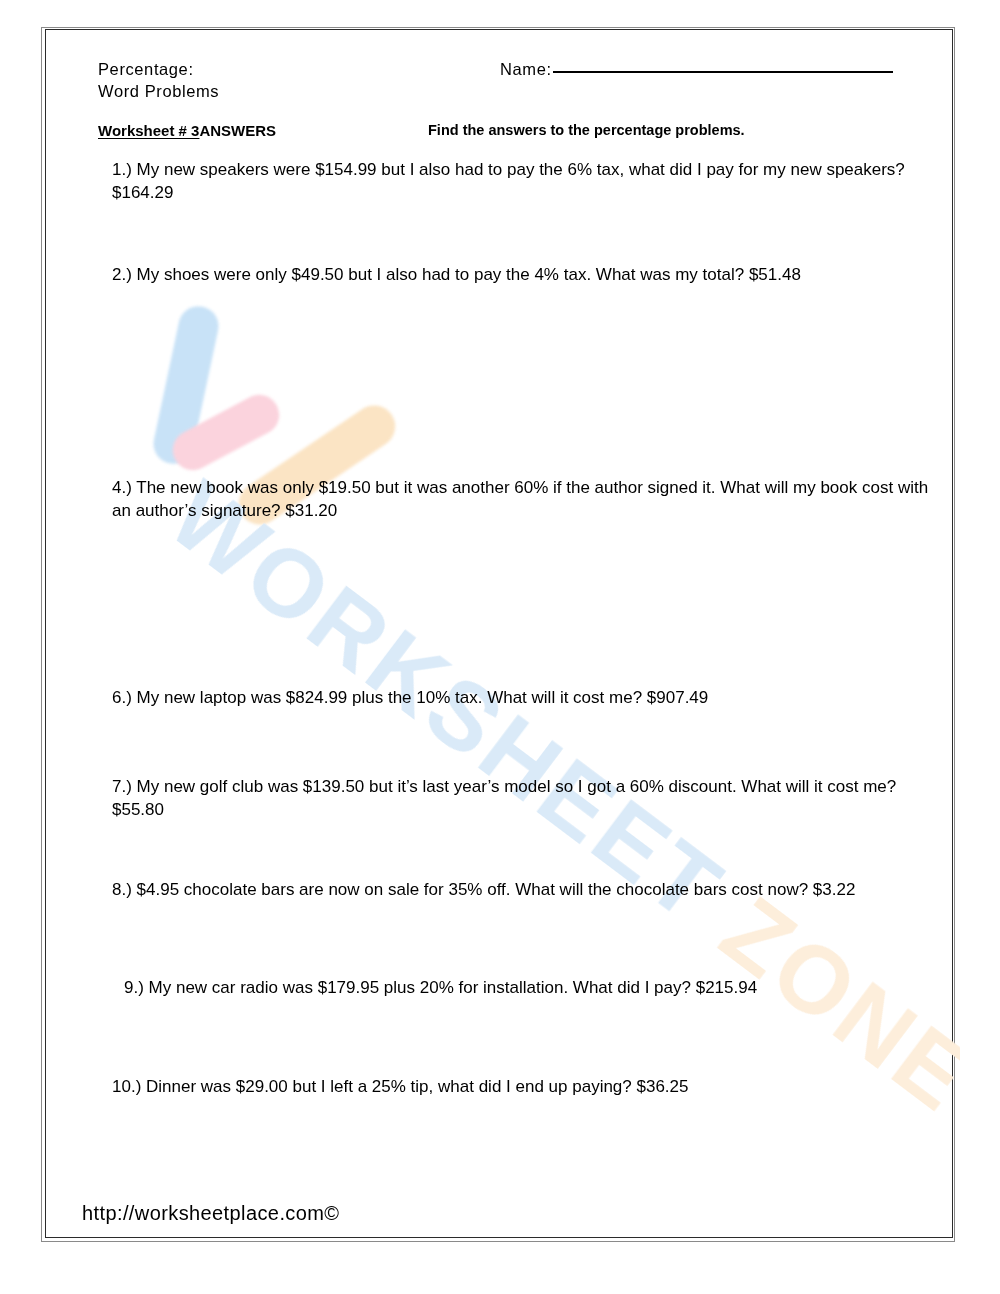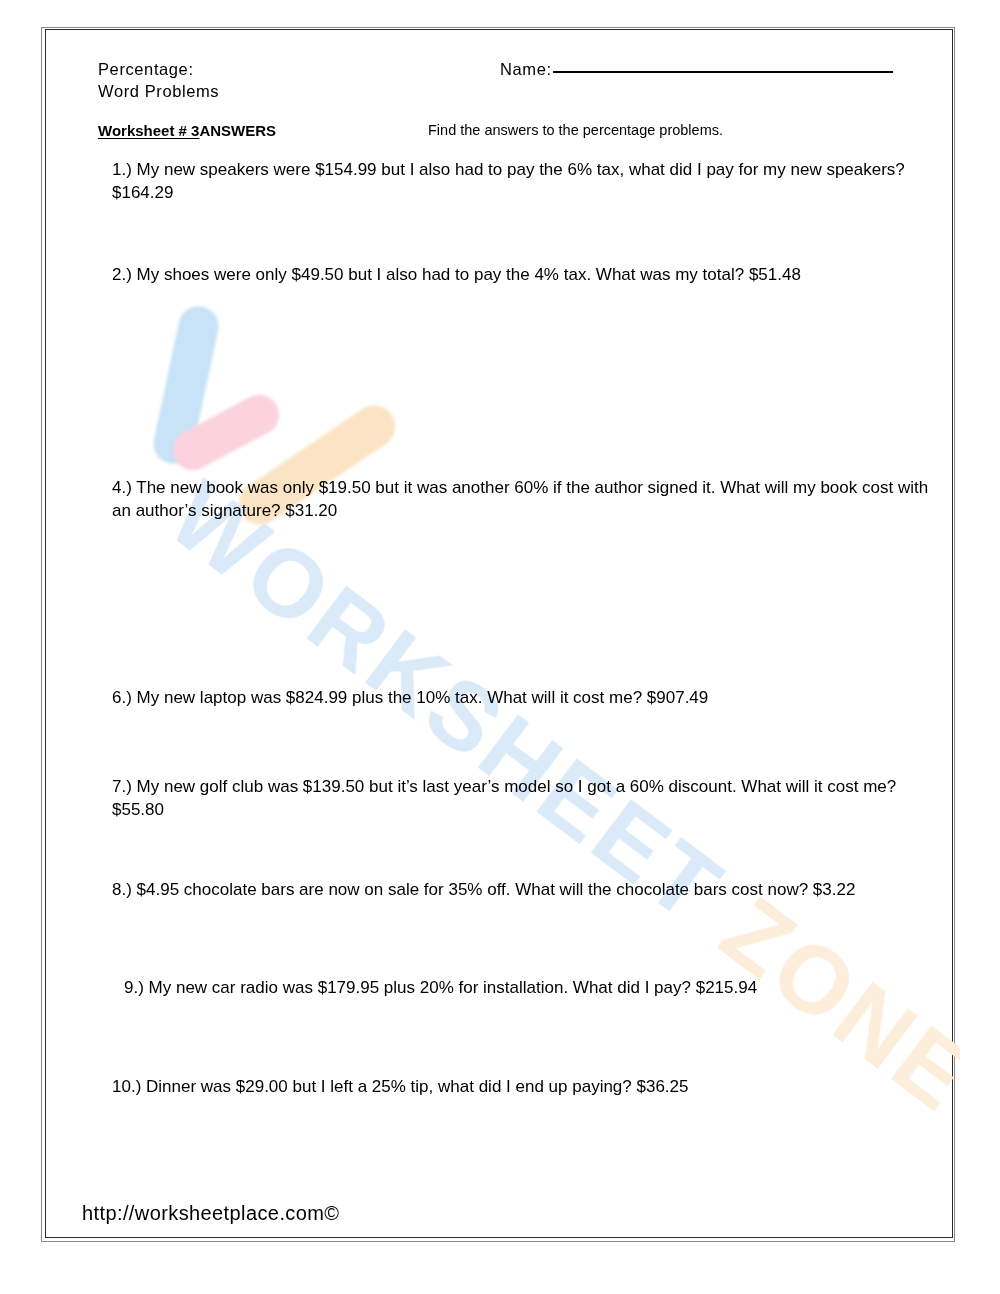--- a/index.html
+++ b/index.html
@@ -141,21 +141,21 @@
   #worksheet-number {
     text-decoration: underline;
     text-underline-offset: 2px;
   }
   #answers-label { }
   #instructions {
     position: absolute;
     left: 330px;
     top: 0;
     font-size: 14.5px;
-    font-weight: normal;
+    font-weight: bold;
     white-space: nowrap;
   }
 
   
   #problem-list {
     position: absolute;
     left: 50px;
     top: 128px;
     width: 828px;
   }

